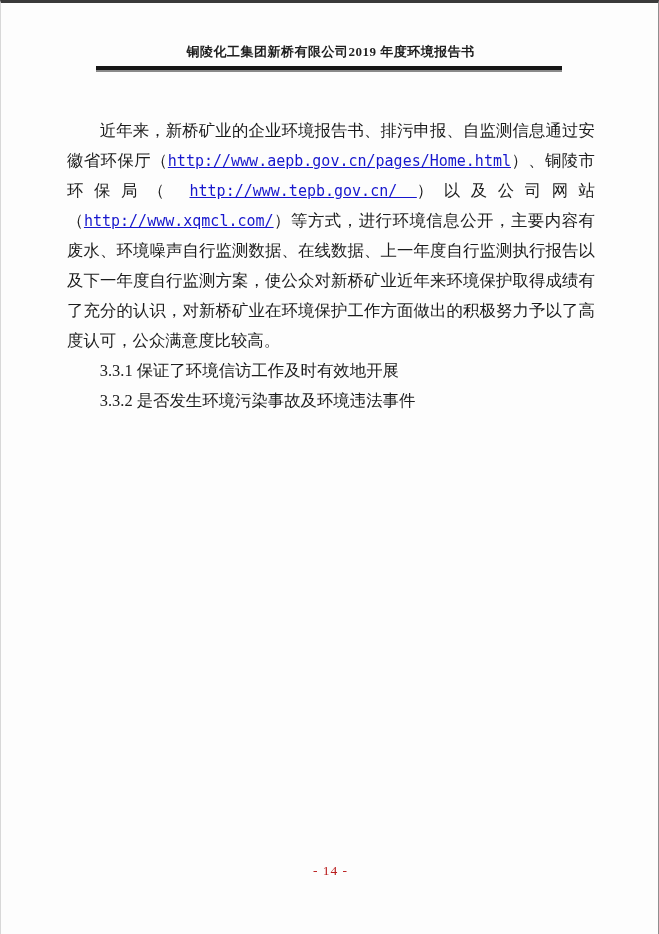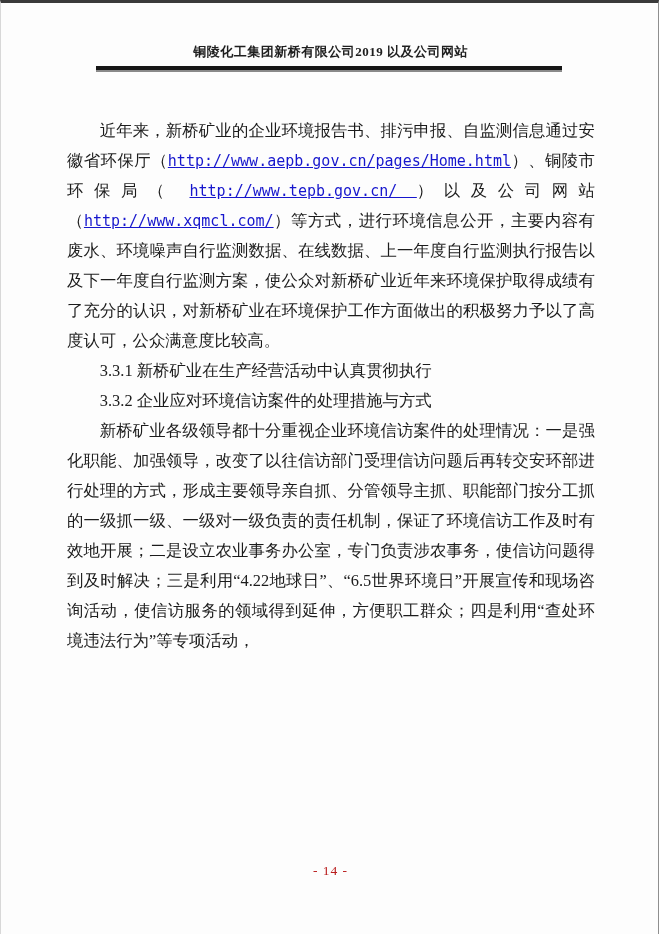--- a/index.html
+++ b/index.html
@@ -65,22 +65,21 @@
     text-align: center;
     font-size: 13.5px;
     color: #b91c1c;
     letter-spacing: 1px;
   }
 </style>
 </head>
 <body>
 
 <div class="page">
-  <div class="header-title">铜陵化工集团新桥有限公司2019 以及公司网站</div>
+  <div class="header-title">铜陵化工集团新桥有限公司2019 年度环境报告书</div>
   <div class="header-rule"></div>
   <div class="doc-body" id="doc-body">
       <p class="para"><span>近年来，新桥矿业的企业环境报告书、排污申报、自监测信息通过安徽省环保厅（</span><a class="link">http://www.aepb.gov.cn/pages/Home.html</a><span>）、铜陵市环保局（ </span><a class="link">http://www.tepb.gov.cn/ </a><span>）以及公司网站（</span><a class="link">http://www.xqmcl.com/</a><span>）等方式，进行环境信息公开，主要内容有废水、环境噪声自行监测数据、在线数据、上一年度自行监测执行报告以及下一年度自行监测方案，使公众对新桥矿业近年来环境保护取得成绩有了充分的认识，对新桥矿业在环境保护工作方面做出的积极努力予以了高度认可，公众满意度比较高。</span></p>
-      <p class="heading"><span>3.3.1 新桥矿业在生产经营活动中认真贯彻执行</span></p>
-      <p class="heading"><span>3.3.2 企业应对环境信访案件的处理措施与方式</span></p>
-      <p class="para"><span>新桥矿业各级领导都十分重视企业环境信访案件的处理情况：一是强化职能、加强领导，改变了以往信访部门受理信访问题后再转交安环部进行处理的方式，形成主要领导亲自抓、分管领导主抓、职能部门按分工抓的一级抓一级、一级对一级负责的责任机制，保证了环境信访工作及时有效地开展；二是设立农业事务办公室，专门负责涉农事务，使信访问题得到及时解决；三是利用“4.22地球日”、“6.5世界环境日”开展宣传和现场咨询活动，使信访服务的领域得到延伸，方便职工群众；四是利用“查处环境违法行为”等专项活动，</span></p>
+      <p class="heading"><span>3.3.1 保证了环境信访工作及时有效地开展</span></p>
+      <p class="heading"><span>3.3.2 是否发生环境污染事故及环境违法事件</span></p>
     </div>
   <div class="page-number">- 14 -</div>
 </div>
 
 </body></html>

